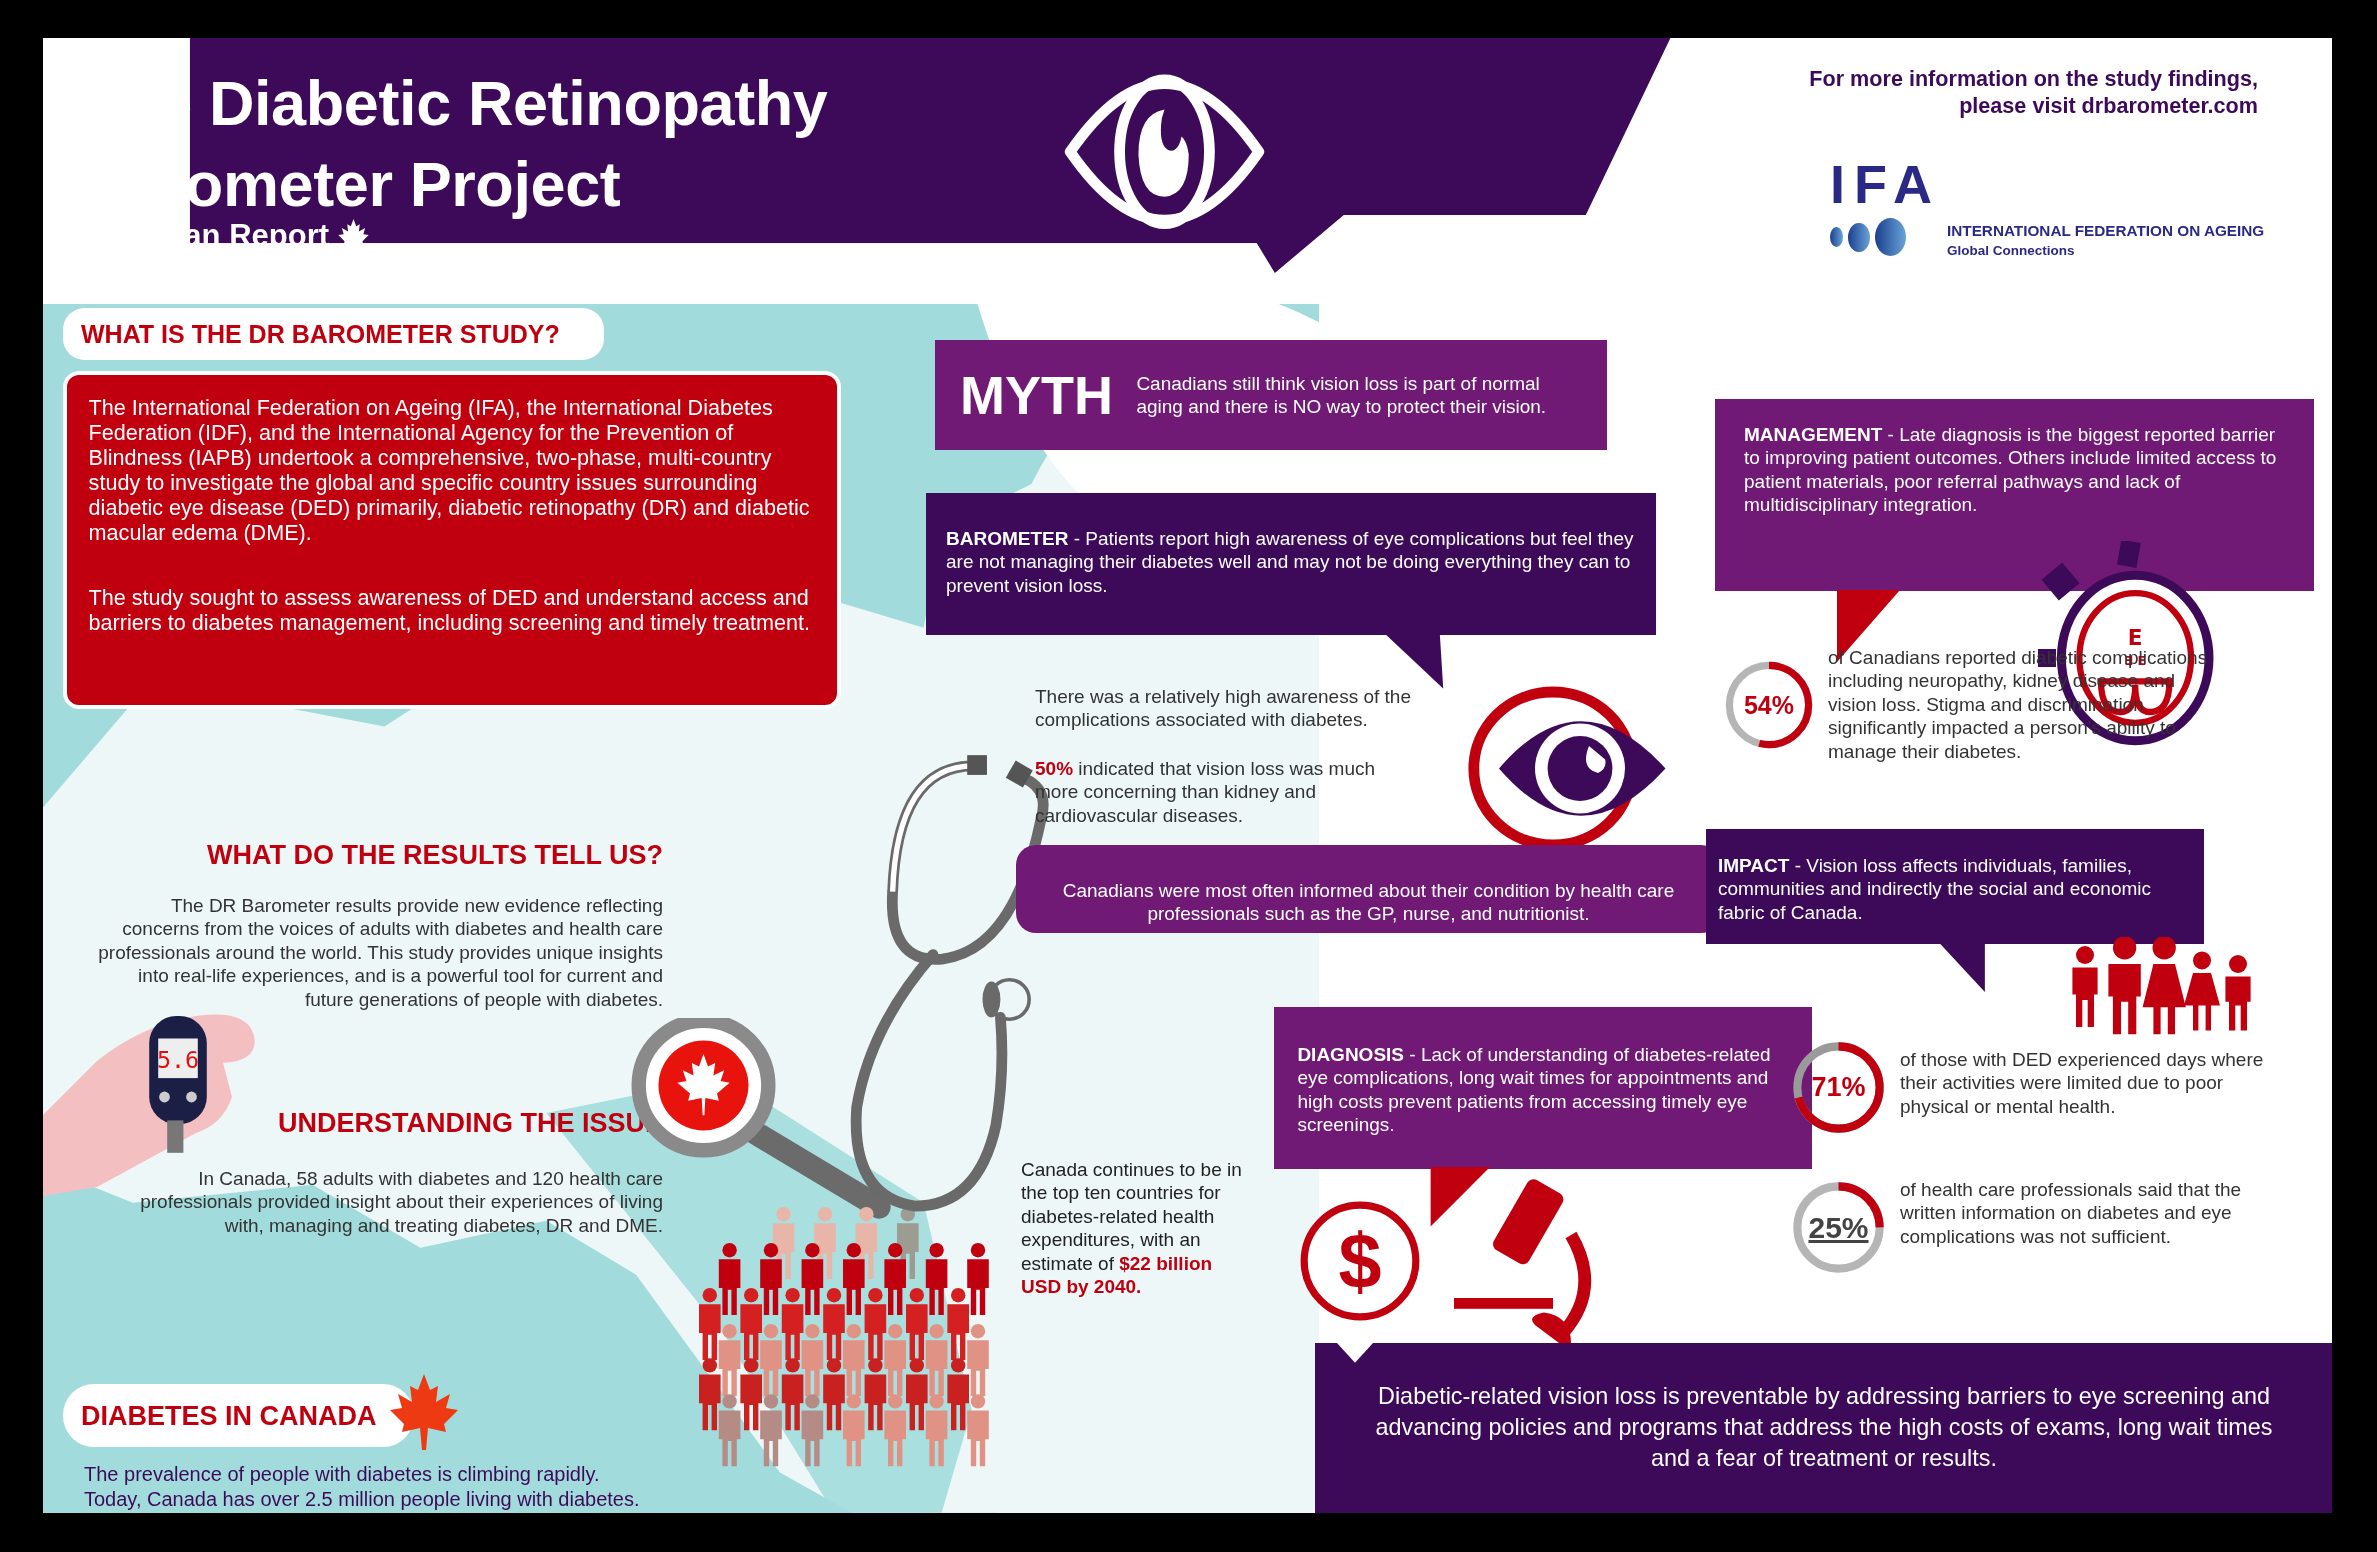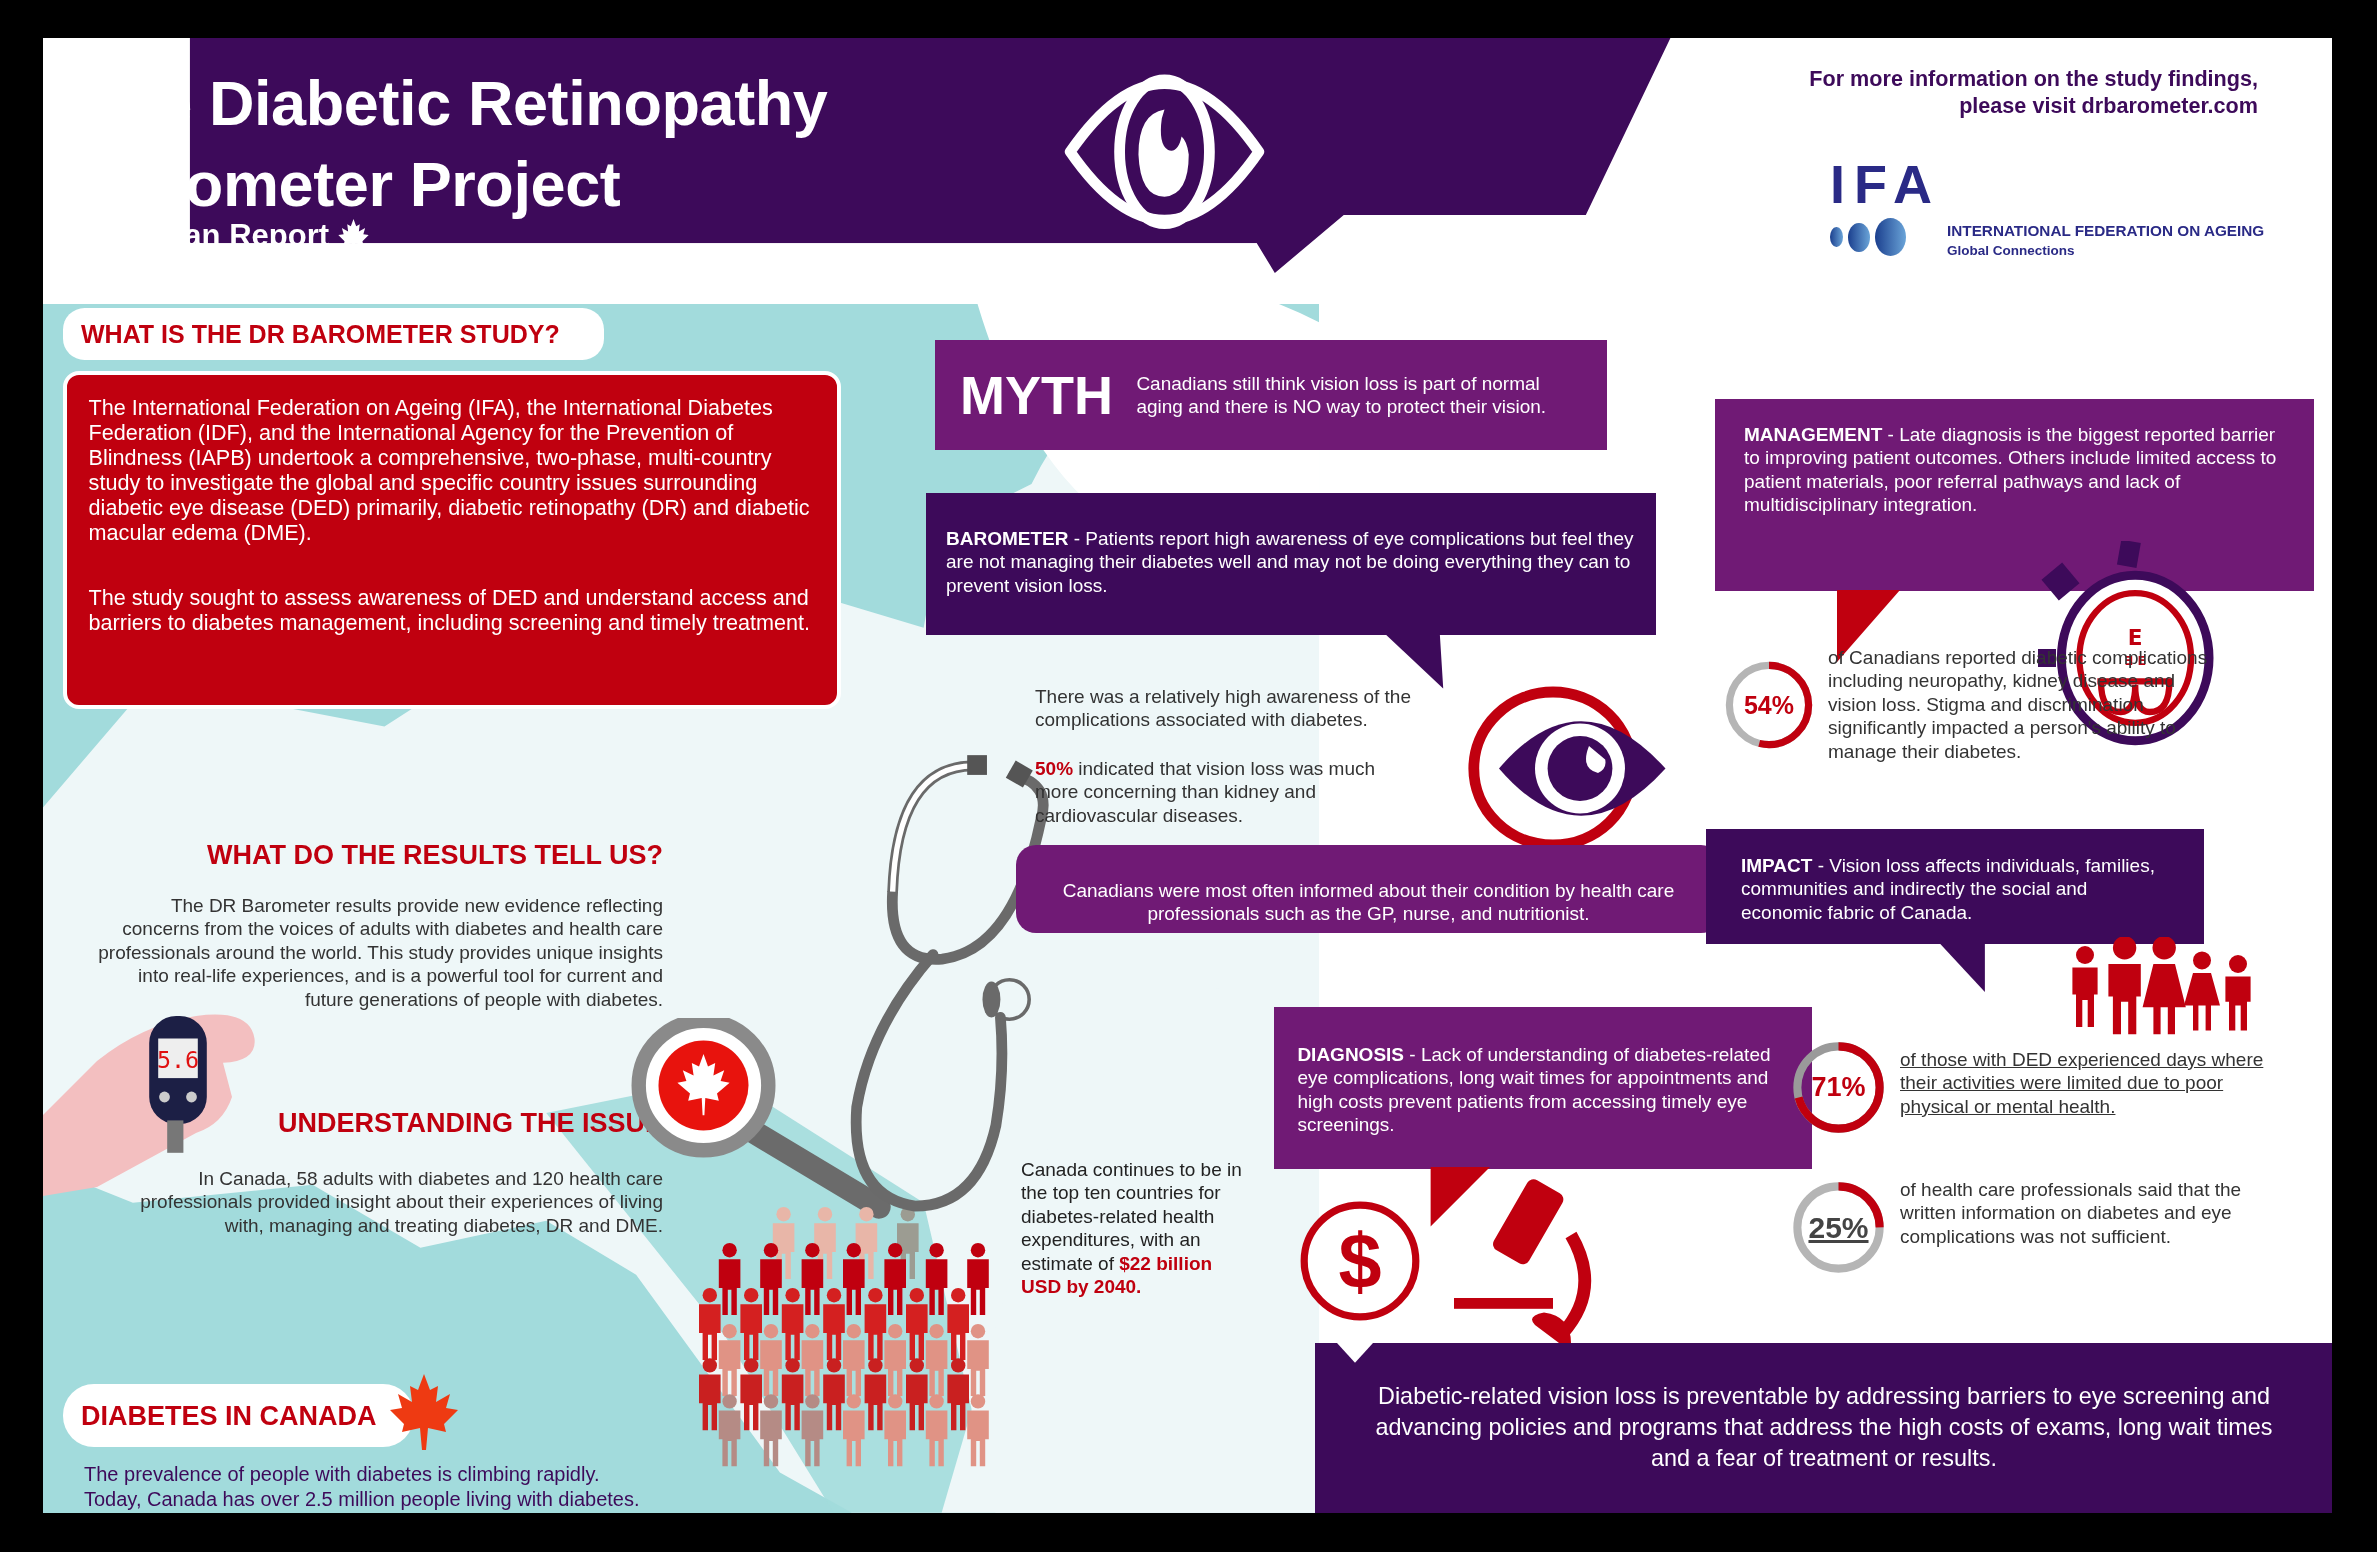--- a/index.html
+++ b/index.html
@@ -283,21 +283,21 @@
 
   <div class="abs" style="left:1681px;top:622px;width:90px;height:90px;">
     <svg width="90" height="90" viewBox="0 0 100 100">
       <circle cx="50" cy="50" r="44" fill="none" stroke="#b5b5b5" stroke-width="8"></circle>
       <circle cx="50" cy="50" r="44" fill="none" stroke="#c0000f" stroke-width="8" stroke-dasharray="149 276" transform="rotate(-90 50 50)"></circle>
     </svg>
     <div class="abs stat-ring" style="left:0;top:0;width:90px;height:90px;color:#c0000f;font-size:25px;">54%</div>
   </div>
   <div class="abs stat-text" style="left:1785px;top:608px;width:395px;">of Canadians reported diabetic complications including neuropathy, kidney disease and vision loss. Stigma and discrimination significantly impacted a person's ability to manage their diabetes.</div>
 
-  <div class="abs purple box-text" style="left:1663px;top:791px;width:498px;height:115px;padding:25px 35px;">
+  <div class="abs purple box-text" style="left:1663px;top:791px;width:498px;height:115px;padding:25px 12px;">
     <b>IMPACT</b><span> - Vision loss affects individuals, families, communities and indirectly the social and economic fabric of Canada.</span>
   </div>
   <svg class="abs" style="left:1895px;top:904px" width="117" height="50" viewBox="0 0 130 56">
     <path d="M0 0 L52 0 L52 56 Z" fill="#3d0a5a"></path>
   </svg>
 
   <svg class="abs" style="left:2024px;top:899px" width="189" height="99" viewBox="0 0 210 110">
     <g fill="#c0000f">
       <circle cx="20" cy="20" r="10"></circle>
         <path d="M6 34 H34 V64 H30 V100 H23 V70 H17 V100 H10 V64 H6 Z"></path>
@@ -312,21 +312,21 @@
     </g>
   </svg>
 
   <div class="abs" style="left:1749px;top:1003px;width:93px;height:93px;">
     <svg width="93" height="93" viewBox="0 0 104 104">
       <circle cx="52" cy="52" r="46" fill="none" stroke="#9a9a9a" stroke-width="9"></circle>
       <circle cx="52" cy="52" r="46" fill="none" stroke="#c0000f" stroke-width="9" stroke-dasharray="205 289" transform="rotate(-90 52 52)"></circle>
     </svg>
     <div class="abs stat-ring" style="left:0;top:0;width:93px;height:93px;color:#c0000f;font-size:27px;">71%</div>
   </div>
-  <div class="abs stat-text" style="left:1857px;top:1010px;width:395px;text-decoration:underline;">of those with DED experienced days where their activities were limited due to poor physical or mental health.</div>
+  <div class="abs stat-text" style="left:1857px;top:1010px;width:395px;">of those with DED experienced days where their activities were limited due to poor physical or mental health.</div>
 
   <div class="abs" style="left:1749px;top:1143px;width:93px;height:93px;">
     <svg width="93" height="93" viewBox="0 0 104 104">
       <circle cx="52" cy="52" r="46" fill="none" stroke="#b5b5b5" stroke-width="9"></circle>
       <circle cx="52" cy="52" r="46" fill="none" stroke="#c0000f" stroke-width="9" stroke-dasharray="72 289" transform="rotate(-90 52 52)"></circle>
     </svg>
     <div class="abs stat-ring" style="left:0;top:0;width:93px;height:93px;color:#444;font-size:30px;text-decoration:underline;">25%</div>
   </div>
   <div class="abs stat-text" style="left:1857px;top:1140px;width:395px;">of health care professionals said that the written information on diabetes and eye complications was not sufficient.</div>
 

